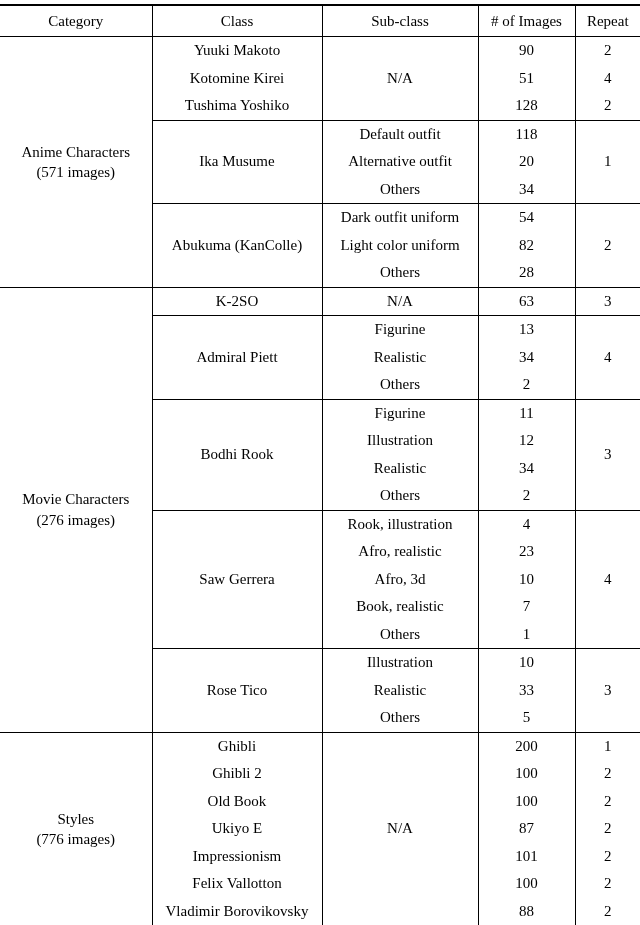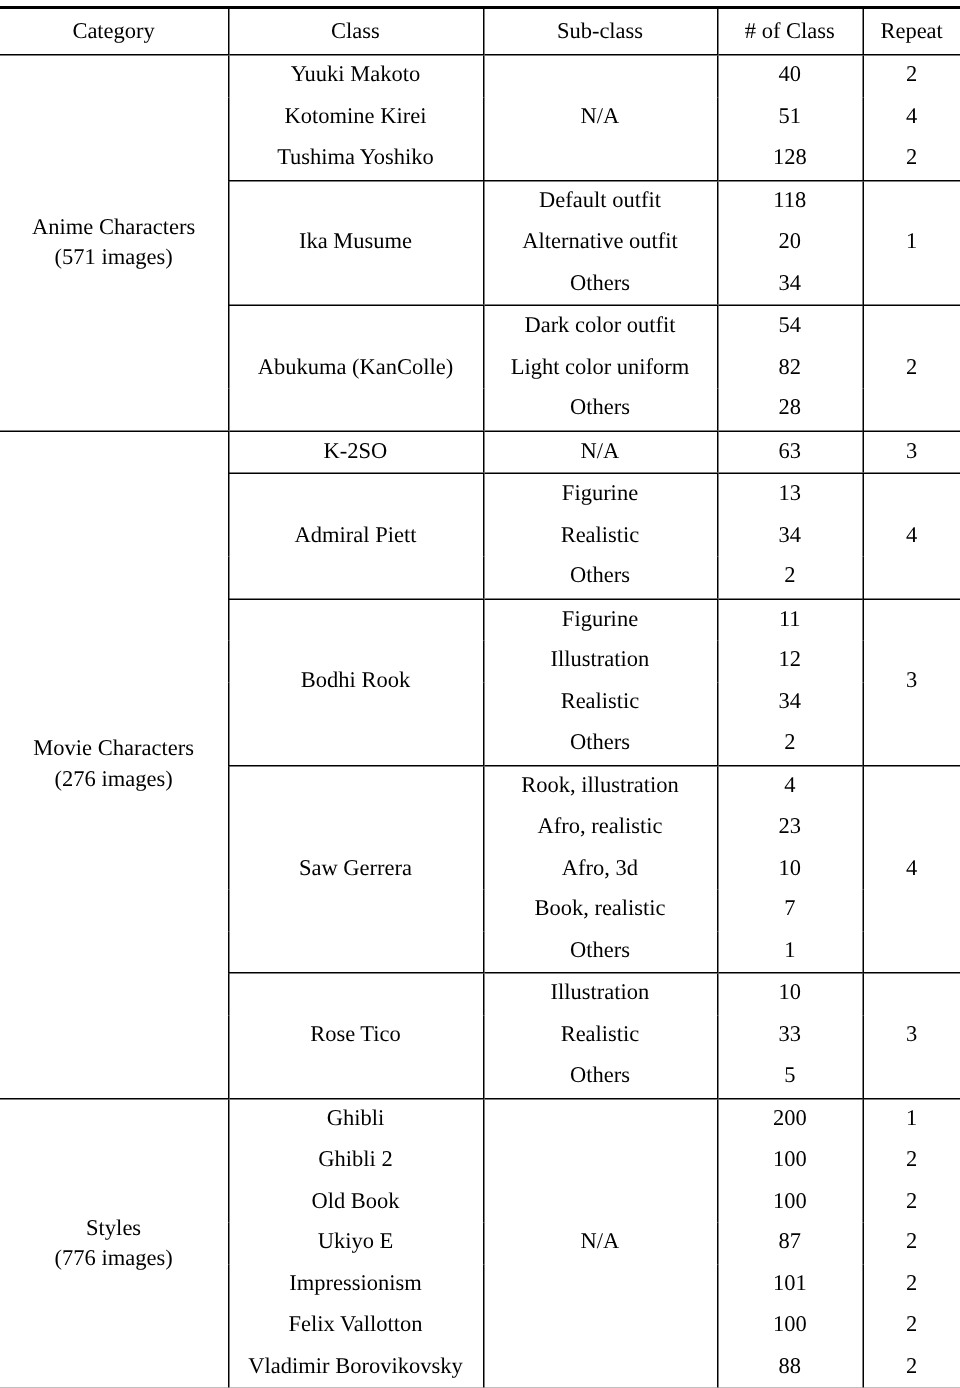--- a/index.html
+++ b/index.html
@@ -64,34 +64,34 @@
         <col style="width:170px">
         <col style="width:156px">
         <col style="width:97px">
         <col style="width:65px">
   </colgroup>
   <thead>
     <tr>
       <th class="col-cat">Category</th>
       <th class="col-class">Class</th>
       <th class="col-sub">Sub-class</th>
-      <th class="col-img"># of Class</th>
+      <th class="col-img"># of Images</th>
       <th class="col-rep">Repeat</th>
     </tr>
   </thead>
   <tbody>
 
     <tr>
       <td class="col-cat sec-bottom" rowspan="9">
         <div class="cat-line">Anime Characters</div>
         <div class="cat-line">(571 images)</div>
       </td>
       <td class="col-class">Yuuki Makoto</td>
       <td class="col-sub cline" rowspan="3">N/A</td>
-      <td class="col-img">40</td>
+      <td class="col-img">90</td>
       <td class="col-rep">2</td>
     </tr>
     <tr>
       <td class="col-class">Kotomine Kirei</td>
       <td class="col-img">51</td>
       <td class="col-rep">4</td>
     </tr>
     <tr>
       <td class="col-class cline">Tushima Yoshiko</td>
       <td class="col-img cline">128</td>
@@ -108,21 +108,21 @@
       <td class="col-sub">Alternative outfit</td>
       <td class="col-img">20</td>
     </tr>
     <tr>
       <td class="col-sub cline">Others</td>
       <td class="col-img cline">34</td>
     </tr>
 
     <tr>
       <td class="col-class sec-bottom" rowspan="3">Abukuma (KanColle)</td>
-      <td class="col-sub">Dark color outfit</td>
+      <td class="col-sub">Dark outfit uniform</td>
       <td class="col-img">54</td>
       <td class="col-rep sec-bottom" rowspan="3">2</td>
     </tr>
     <tr>
       <td class="col-sub">Light color uniform</td>
       <td class="col-img">82</td>
     </tr>
     <tr>
       <td class="col-sub sec-bottom">Others</td>
       <td class="col-img sec-bottom">28</td>

